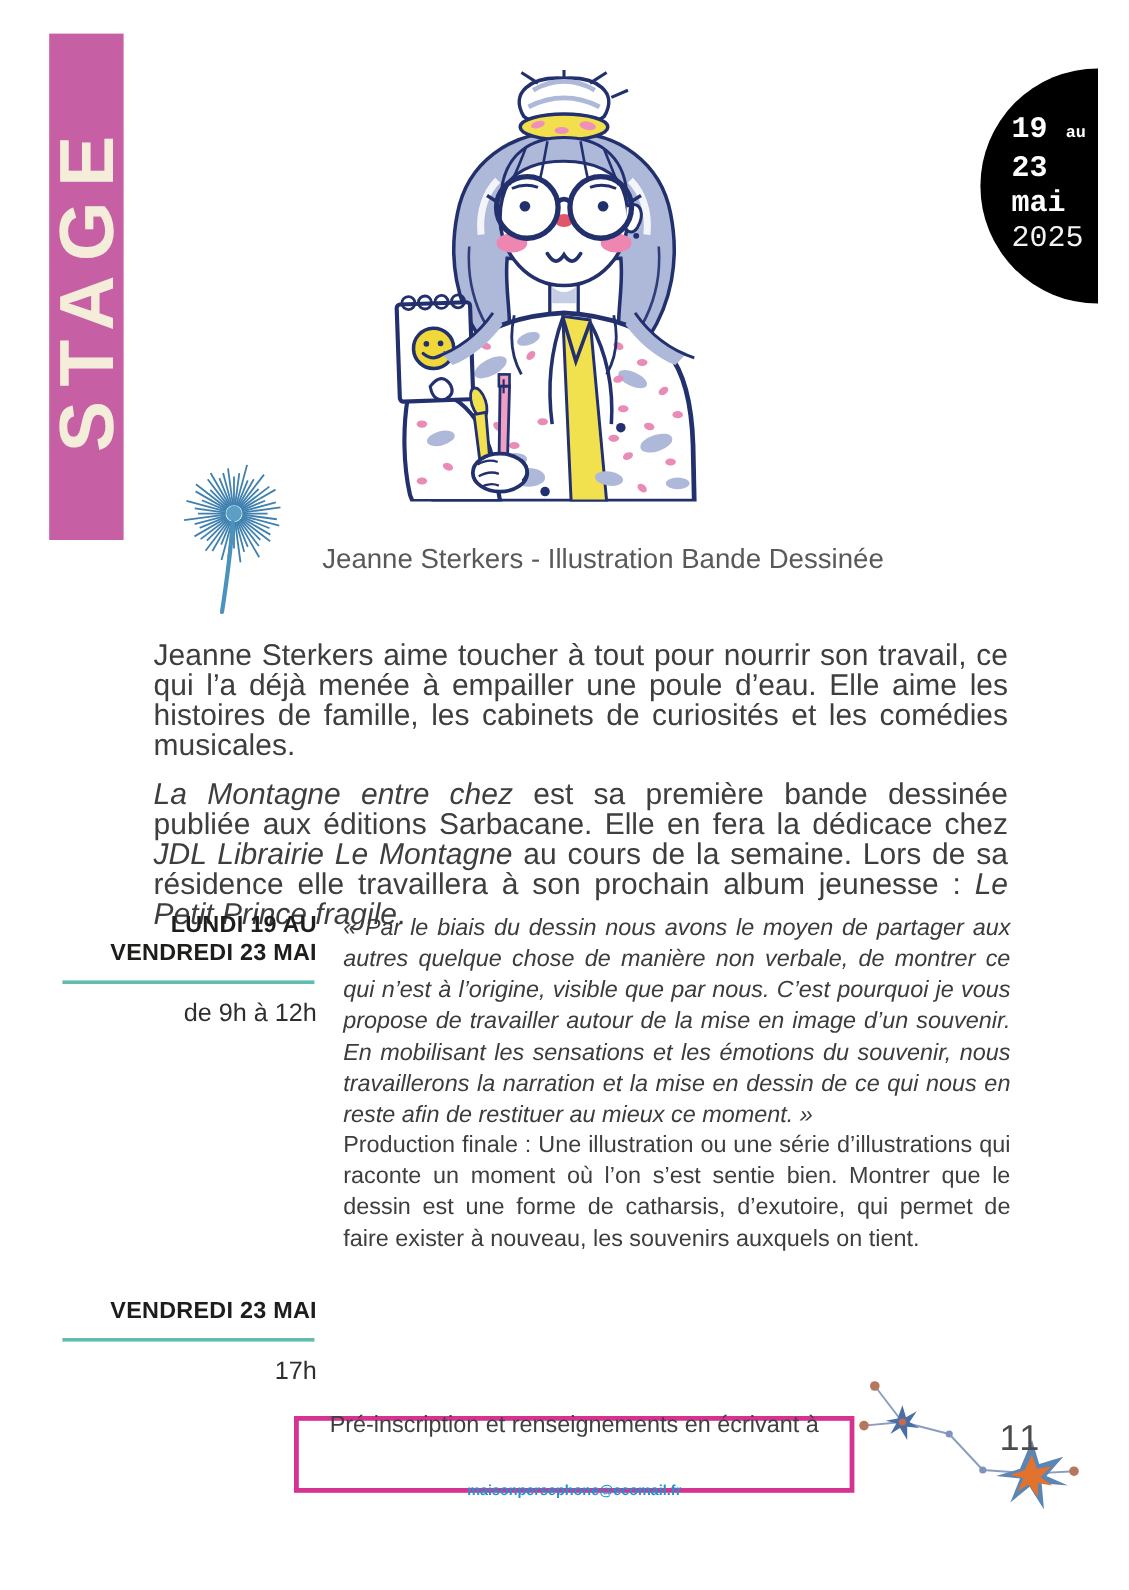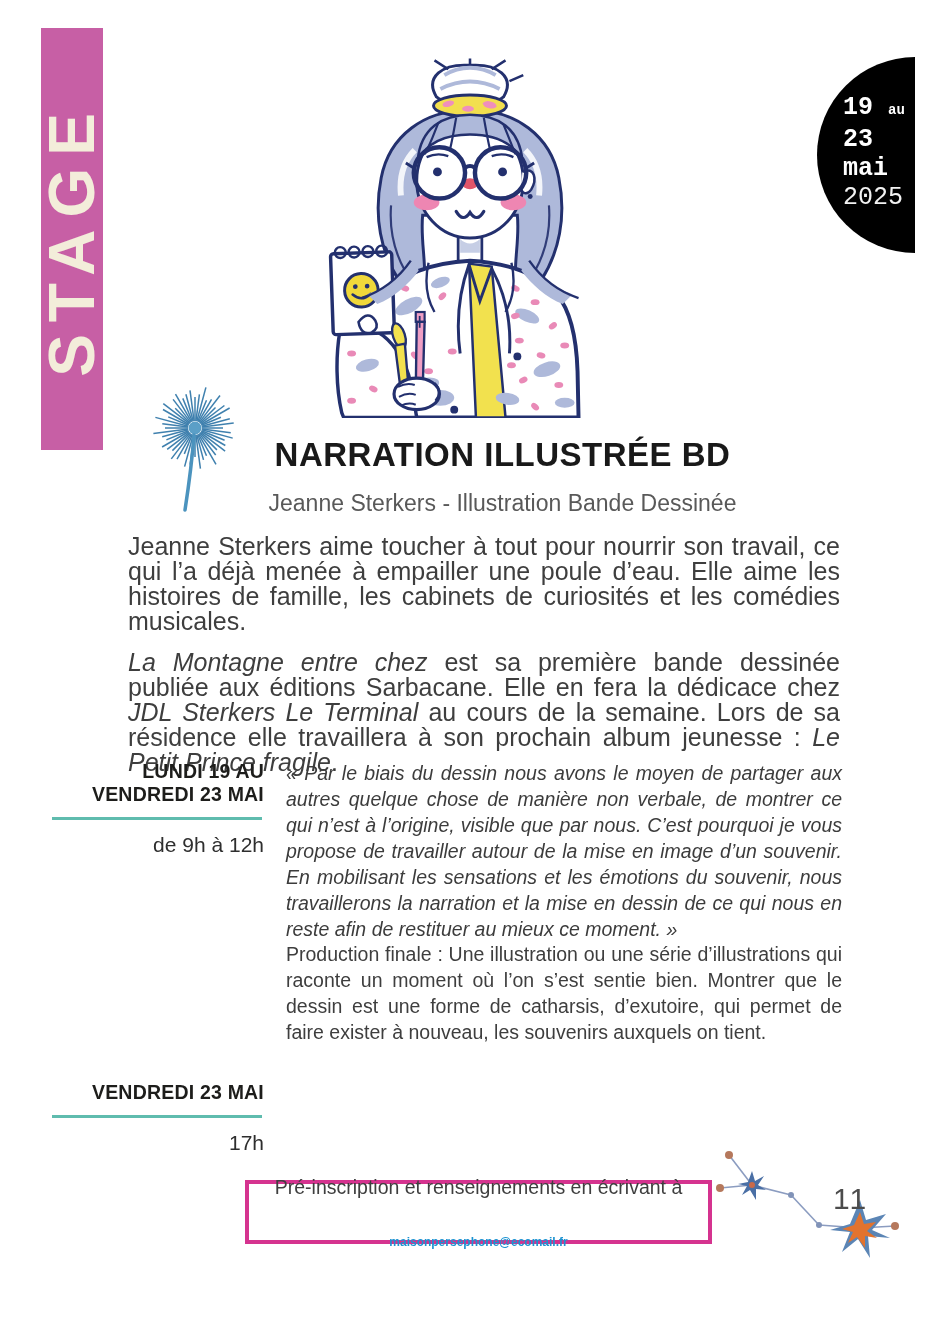--- a/index.html
+++ b/index.html
@@ -254,27 +254,26 @@
         <line x1="53.1" y1="42.5" x2="81.6" y2="26.0" stroke="#3f80ae" stroke-width="1.5"></line>
         <line x1="53.5" y1="43.3" x2="72.9" y2="35.3" stroke="#3f80ae" stroke-width="1.5"></line>
         <line x1="53.8" y1="44.2" x2="81.8" y2="36.7" stroke="#3f80ae" stroke-width="1.5"></line>
         <line x1="53.9" y1="45.1" x2="85.7" y2="40.9" stroke="#3f80ae" stroke-width="1.5"></line>
       </g>
     <circle cx="47" cy="46" r="6.5" fill="#5b9fc7"></circle>
     <path d="M46,53 C44,80 41,102 37,128" stroke="#4b93be" stroke-width="3.5" fill="none" stroke-linecap="round"></path>
   </svg>
 
   <div class="header">
-    <div class="title">NARRATION ILLUSTRÉE BD</div>
     <div class="subtitle">Jeanne Sterkers - Illustration Bande Dessinée</div>
   </div>
 
   <div class="intro">
     <p>Jeanne Sterkers aime toucher à tout pour nourrir son travail, ce qui l’a déjà menée à empailler une poule d’eau. Elle aime les histoires de famille, les cabinets de curiosités et les comédies musicales.</p>
-    <p><i>La Montagne entre chez</i><span> est sa première bande dessinée publiée aux éditions Sarbacane. Elle en fera la dédicace chez </span><i>JDL Sterkers Le Terminal</i><span> au cours de la semaine. Lors de sa résidence elle travaillera à son prochain album jeunesse : </span><i>Le Petit Prince fragile</i><span>.</span></p>
+    <p><i>La Montagne entre chez</i><span> est sa première bande dessinée publiée aux éditions Sarbacane. Elle en fera la dédicace chez </span><i>JDL Librairie Le Montagne</i><span> au cours de la semaine. Lors de sa résidence elle travaillera à son prochain album jeunesse : </span><i>Le Petit Prince fragile</i><span>.</span></p>
   </div>
 
   <div class="session-label" style="top:760px;">
     <div class="session-dates">
       <div>LUNDI 19 AU</div>
       <div>VENDREDI 23 MAI</div>
     </div>
     <div class="rule"></div>
     <div class="session-time">de 9h à 12h</div>
   </div>

